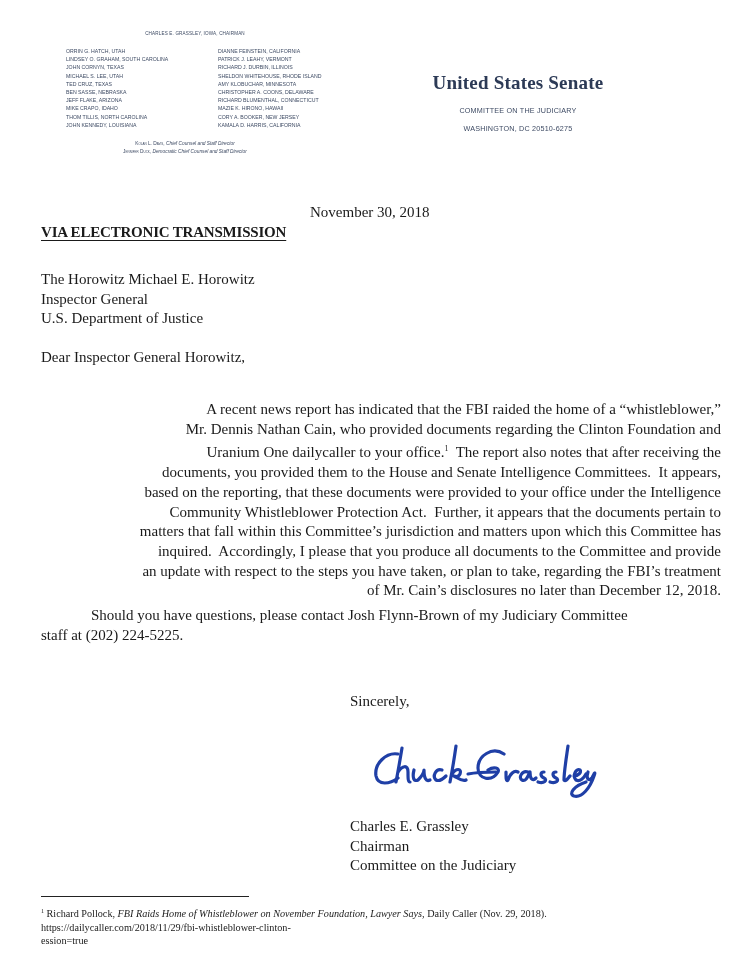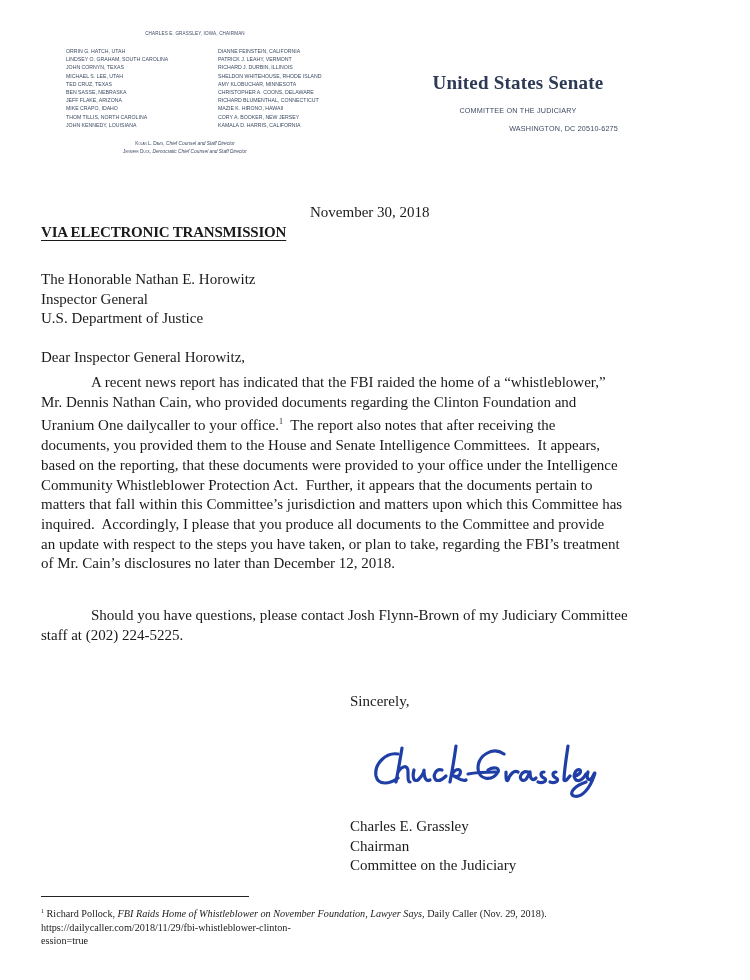--- a/index.html
+++ b/index.html
@@ -14,29 +14,29 @@
   .members.right { left: 218px; }
   .staff { position: absolute; left: 60px; top: 140px; width: 250px; text-align: center;
            font-family: "Liberation Sans", sans-serif; font-size: 4.8px; line-height: 8px; color: #3d4a63; font-style: italic; }
   .staff .name { font-style: normal; font-variant: small-caps; }
   .senate-title { position: absolute; left: 418px; top: 72px; width: 200px; text-align: center;
                   font-family: "Liberation Serif", serif; font-weight: bold; font-size: 19px; color: #2c3a56;
                   letter-spacing: 0.2px; }
   .senate-sub { position: absolute; left: 418px; width: 200px; text-align: center;
                 font-family: "Liberation Sans", sans-serif; font-size: 7.2px; color: #3d4a63; letter-spacing: 0.2px; }
   .senate-sub.s1 { top: 106px; }
-  .senate-sub.s2 { top: 124px; text-align: right; }
+  .senate-sub.s2 { top: 124px; }
 
   .date { position: absolute; left: 310px; top: 204px; font-size: 15px; }
   .via { position: absolute; left: 41px; top: 224px; font-size: 15px; font-weight: bold;
          text-decoration: underline; text-underline-offset: 3px; letter-spacing: -0.2px; }
   .addr { position: absolute; left: 41px; top: 270px; font-size: 15px; line-height: 19.5px; }
   .salutation { position: absolute; left: 41px; top: 349px; font-size: 15px; }
   .para { position: absolute; left: 41px; width: 680px; font-size: 15px; line-height: 19.7px; }
-  .para.p1 { top: 373px; }
+  .para.p1 { top: 400px; text-align: right; }
   .para.p2 { top: 606px; }
   .para .indent { display: inline-block; width: 50px; }
   .para .line { display: block; white-space: nowrap; }
   sup { font-size: 8px; vertical-align: 6px; }
 
   .closing { position: absolute; left: 350px; top: 693px; font-size: 15px; }
   .signature { position: absolute; left: 368px; top: 742px; width: 230px; height: 60px; }
   .signer { position: absolute; left: 350px; top: 817px; font-size: 15px; line-height: 19.5px; }
 
   .fn-rule { position: absolute; left: 41px; top: 896px; width: 208px; height: 1px; background: #222; }
@@ -89,21 +89,21 @@
 
   <div class="senate-title">United States Senate</div>
   <div class="senate-sub s1">COMMITTEE ON THE JUDICIARY</div>
   <div class="senate-sub s2">WASHINGTON, DC 20510-6275</div>
 </div>
 
 <div class="date">November 30, 2018</div>
 <div class="via">VIA ELECTRONIC TRANSMISSION</div>
 
 <div class="addr">
-  <div>The Honorable Nathan E. Horowitz</div>
+  <div>The Horowitz Michael E. Horowitz</div>
   <div>Inspector General</div>
   <div>U.S. Department of Justice</div>
 </div>
 
 <div class="salutation">Dear Inspector General Horowitz,</div>
 
 <div class="para p1">
   <span class="line"><span class="indent"></span><span>A recent news report has indicated that the FBI raided the home of a “whistleblower,”</span></span>
   <span class="line">Mr. Dennis Nathan Cain, who provided documents regarding the Clinton Foundation and</span>
   <span class="line"><span>Uranium One dailycaller to your office.</span><sup>1</sup><span style="white-space:pre">  The report also notes that after receiving the</span></span>

